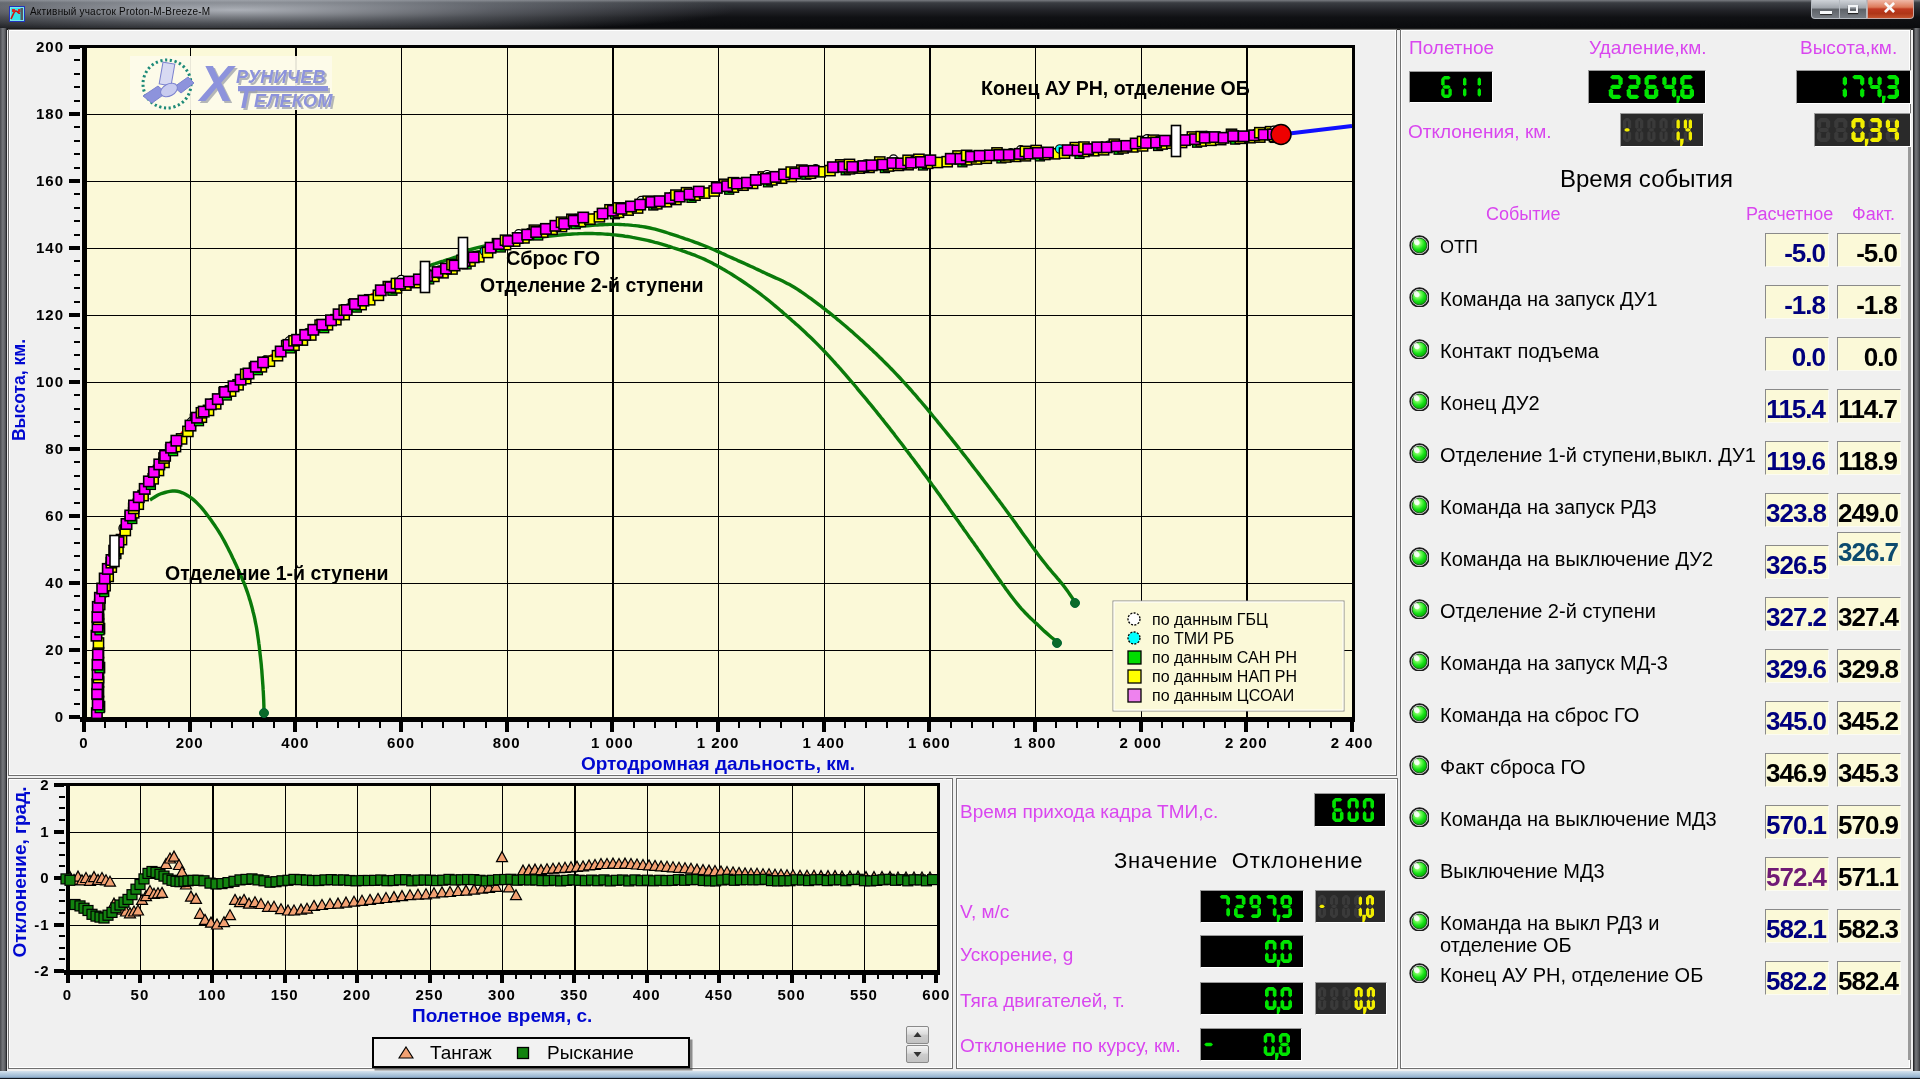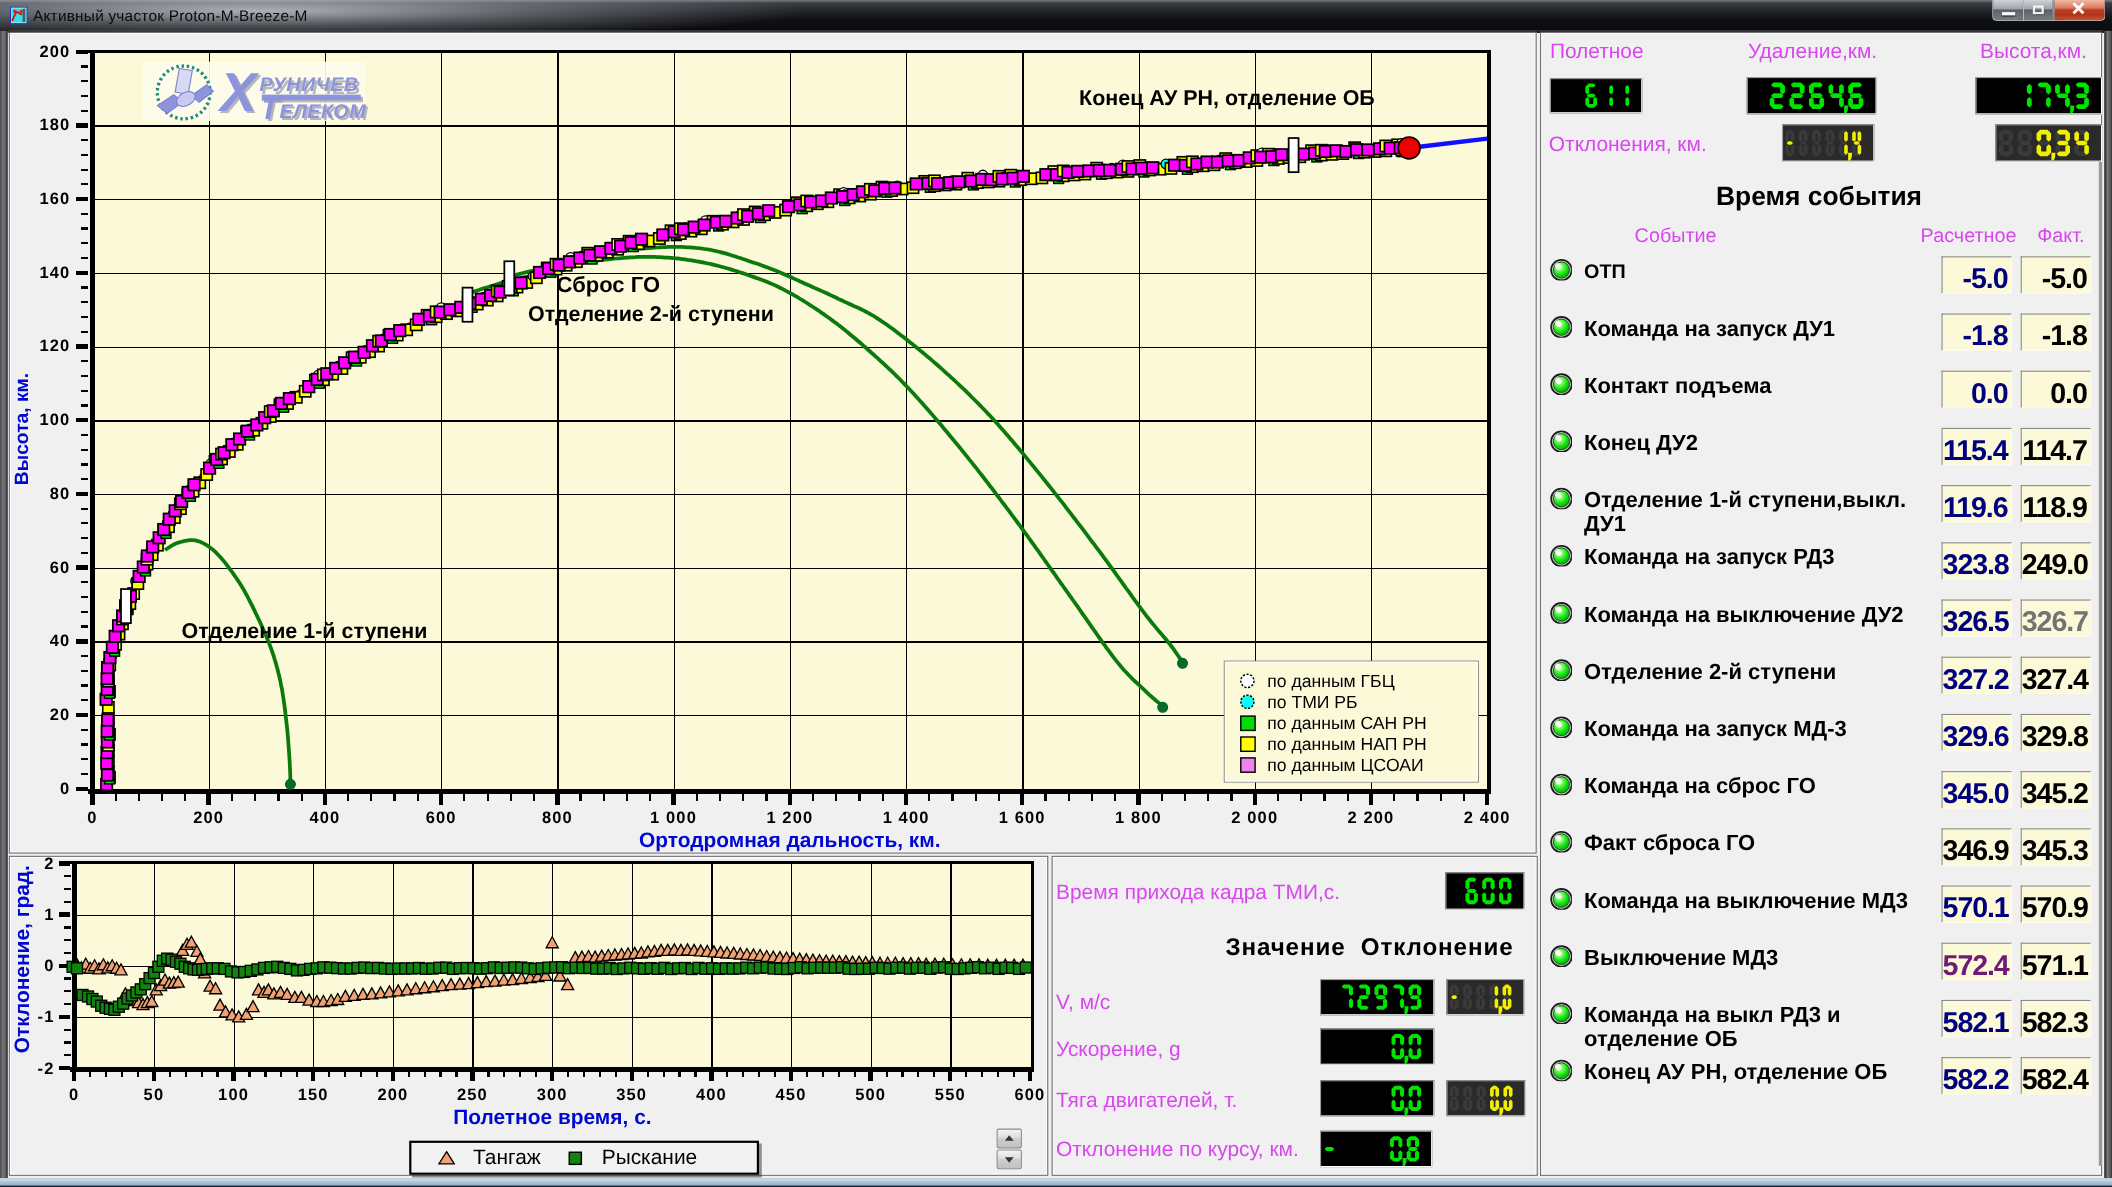--- a/index.html
+++ b/index.html
@@ -1,25 +1,25 @@
 <!DOCTYPE html>
 <html><head><meta charset="utf-8">
 <style>
 *{margin:0;padding:0;box-sizing:border-box}
 html,body{width:1920px;height:1079px;overflow:hidden;background:#0a0a0c;font-family:"Liberation Sans",sans-serif;}
 .abs{position:absolute}
 #titlebar{position:absolute;left:0;top:0;width:1920px;height:28px;
  background:linear-gradient(180deg,#797c81 0%,#3a3d42 10%,#212227 38%,#101114 62%,#0a0b0e 100%);overflow:hidden}
 #titleglow{position:absolute;left:0px;top:0;width:1000px;height:28px;
  background:radial-gradient(ellipse 500px 26px at 235px 10px,rgba(225,230,238,0.72),rgba(180,186,196,0.38) 52%,rgba(140,142,150,0) 100%);}
-#titletext{position:absolute;left:30px;top:6px;font-size:14px;color:#0a0a0a;letter-spacing:0.2px}
+#titletext{position:absolute;left:30px;top:6px;font-size:10px;color:#0a0a0a;letter-spacing:0.2px}
 #client{position:absolute;left:7px;top:28px;width:1906px;height:1043px;background:#f0f0f0}
 .panel{position:absolute;background:#f0f0f0;border:1px solid #707070;box-shadow:inset 1px 1px 0 #ffffff,inset -1px -1px 0 #ffffff}
 .lbl{position:absolute;font-size:19px;color:#d946ef;white-space:nowrap}
-.lblb{position:absolute;font-size:21px;font-weight:bold;color:#000;white-space:nowrap}
+.lblb{position:absolute;font-size:21px;font-weight:normal;color:#000;white-space:nowrap}
 .vbox{position:absolute;width:64px;height:34px;border:1px solid;border-color:#8a8a8a #fbfbf2 #fbfbf2 #8a8a8a;background:#fbf9d8;
  font-size:26px;font-weight:bold;text-align:right;padding:4px 3px 0 0;letter-spacing:-1px}
 .led{position:absolute;width:20px;height:20px}
 </style></head>
 <body>
 <div id="titlebar">
  <div id="titleglow"></div>
  <svg class="abs" style="left:9px;top:6px" width="17" height="17">
    <rect x="0.5" y="0.5" width="15" height="15" fill="#35e0e8" stroke="#2233bb"></rect>
    <rect x="1.5" y="1.5" width="13" height="13" fill="none" stroke="#79e8ef"></rect>
@@ -1561,21 +1561,21 @@
 <div class="vbox" style="left:1765px;top:493px;color:#00007e">323.8</div>
 <div class="vbox" style="left:1837px;top:493px;color:#000">249.0</div>
 <svg class="led" style="left:1409px;top:547px" width="21" height="21">
 <circle cx="10.5" cy="10.5" r="9.3" fill="none" stroke="#1c1c1c" stroke-width="1.7"></circle>
 <circle cx="10.5" cy="10.5" r="7.9" fill="none" stroke="#bbb" stroke-width="1"></circle>
 <circle cx="10.5" cy="10.5" r="7.3" fill="url(#ledg)" stroke="#0c4e0c" stroke-width="0.8"></circle>
 <ellipse cx="7.6" cy="7.2" rx="2.6" ry="3.2" fill="rgba(255,255,255,0.85)" transform="rotate(-35 7.6 7.2)"></ellipse>
 </svg>
 <div class="lblb" style="left:1440px;top:548px;width:320px;font-size:20px;line-height:22px;white-space:normal">Команда на выключение ДУ2</div>
 <div class="vbox" style="left:1765px;top:545px;color:#00007e">326.5</div>
-<div class="vbox" style="left:1837px;top:545px;color:#737373">326.7</div>
+<div class="vbox" style="left:1837px;top:532px;color:#0c4a6e">326.7</div>
 <svg class="led" style="left:1409px;top:599px" width="21" height="21">
 <circle cx="10.5" cy="10.5" r="9.3" fill="none" stroke="#1c1c1c" stroke-width="1.7"></circle>
 <circle cx="10.5" cy="10.5" r="7.9" fill="none" stroke="#bbb" stroke-width="1"></circle>
 <circle cx="10.5" cy="10.5" r="7.3" fill="url(#ledg)" stroke="#0c4e0c" stroke-width="0.8"></circle>
 <ellipse cx="7.6" cy="7.2" rx="2.6" ry="3.2" fill="rgba(255,255,255,0.85)" transform="rotate(-35 7.6 7.2)"></ellipse>
 </svg>
 <div class="lblb" style="left:1440px;top:600px;width:320px;font-size:20px;line-height:22px;white-space:normal">Отделение 2-й ступени</div>
 <div class="vbox" style="left:1765px;top:597px;color:#00007e">327.2</div>
 <div class="vbox" style="left:1837px;top:597px;color:#000">327.4</div>
 <svg class="led" style="left:1409px;top:651px" width="21" height="21">

